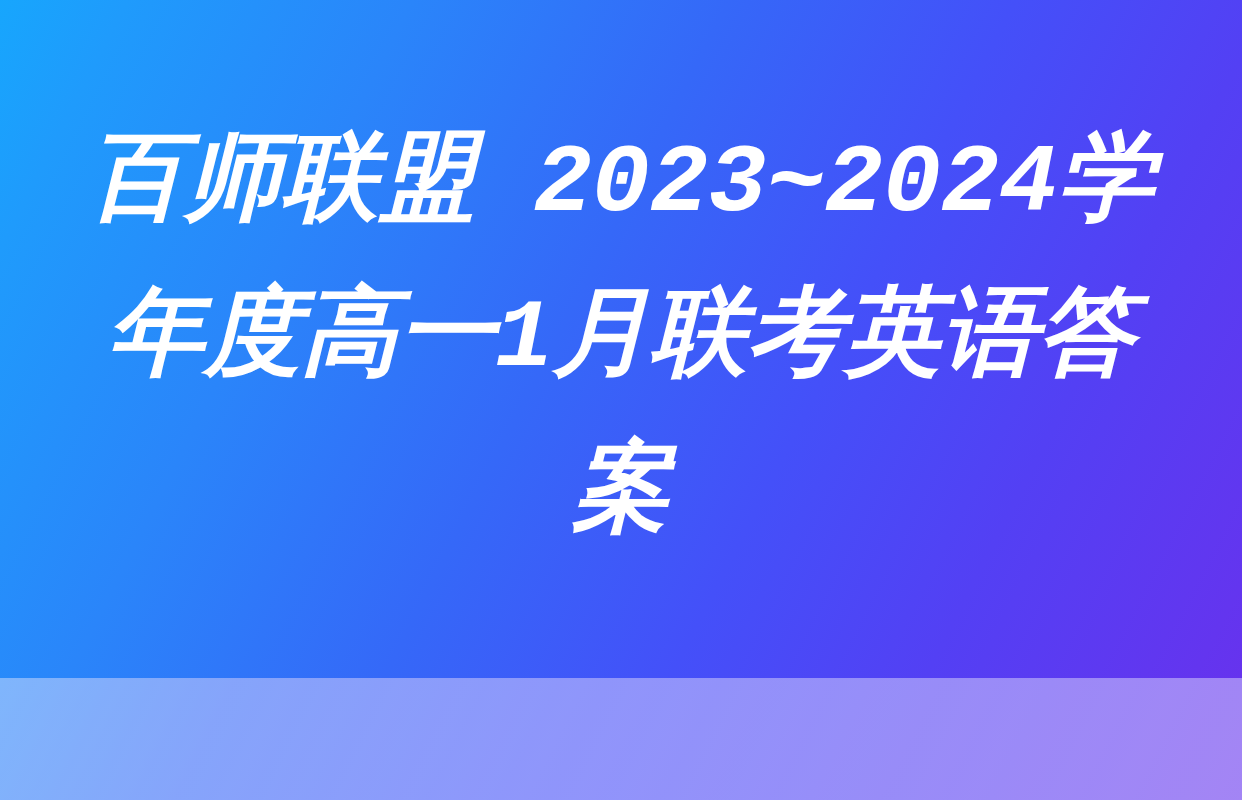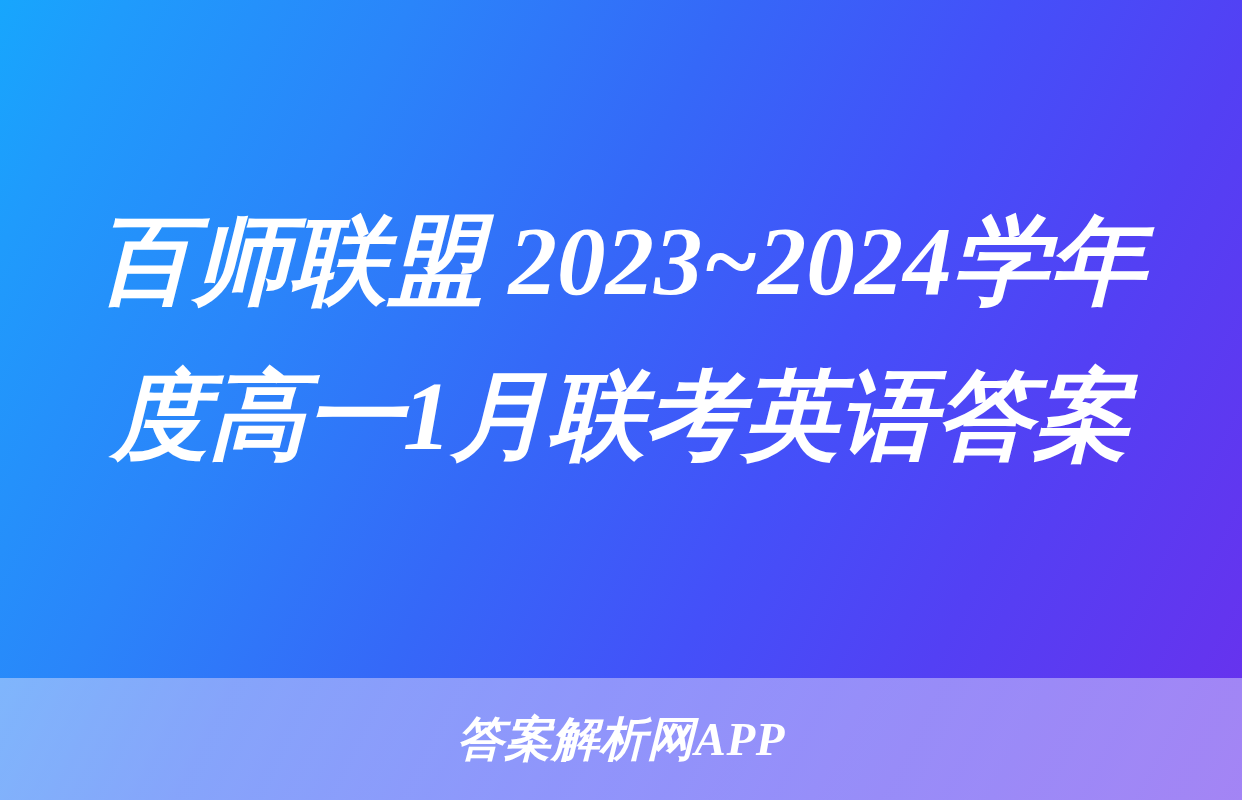--- a/index.html
+++ b/index.html
@@ -6,21 +6,21 @@
   html, body {
     margin: 0;
     padding: 0;
     background: #ffffff;
   }
   #stage {
     position: relative;
     width: 1242px;
     height: 800px;
     overflow: hidden;
-    font-family: Liberation Serif, serif;
+    font-family: Liberation Mono, monospace;
   }
 
   
   .bg-main {
     position: absolute;
     left: 0;
     top: 0;
     width: 1242px;
     height: 678px;
     background: linear-gradient(117deg,
@@ -107,17 +107,14 @@
 <div id="stage">
 
   <div class="bg-main"></div>
 
   <div class="bg-footer"></div>
 
   <div class="title-block">
     <h1 class="title-text">百师联盟 2023~2024学年度高一1月联考英语答案</h1>
   </div>
 
-  <div class="footer-block">
-    <div class="footer-text">答案解析网APP</div>
-  </div>
 
 </div>
 
 </body></html>

